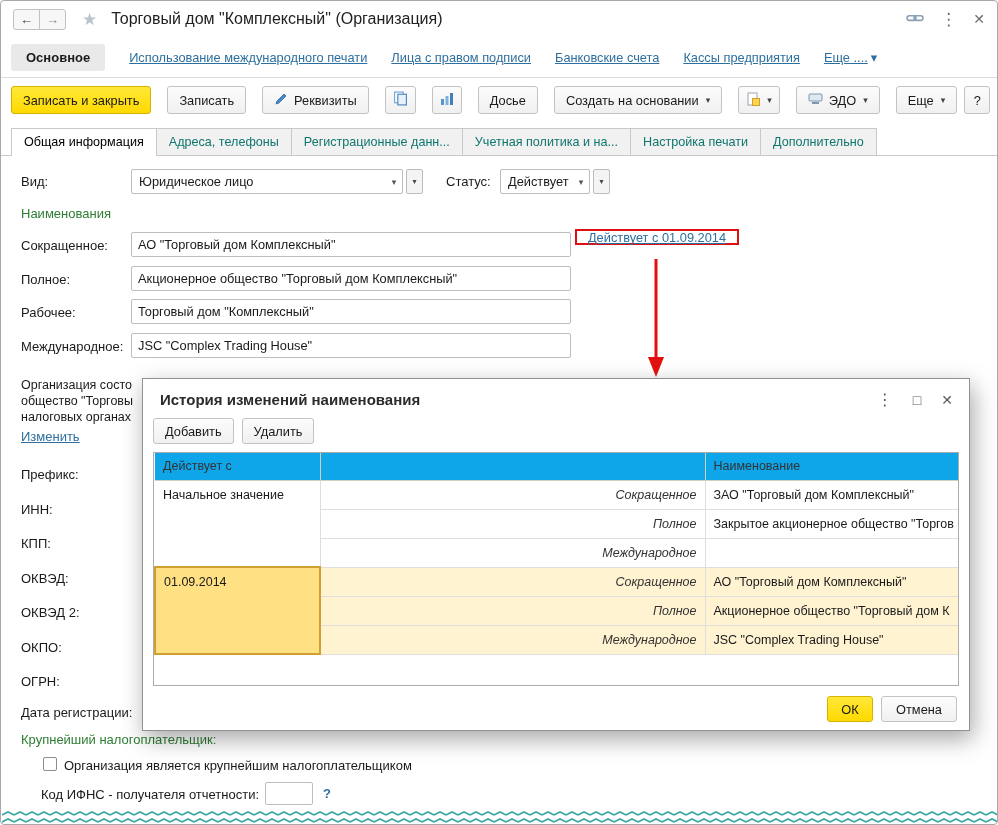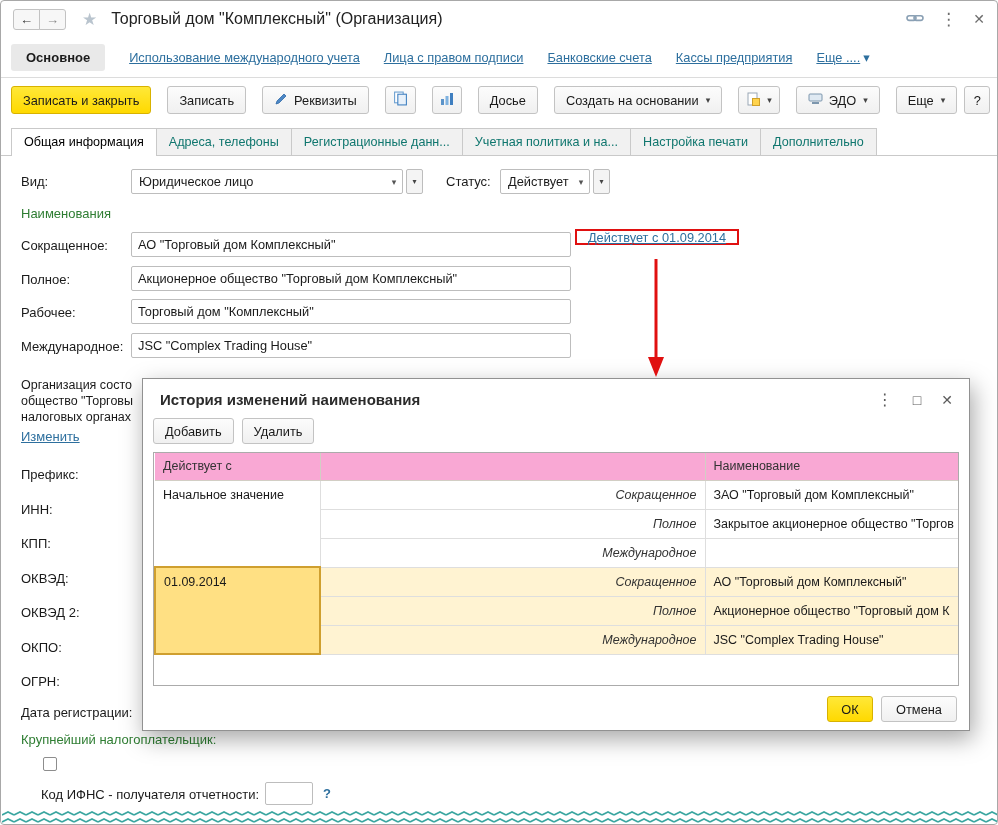--- a/index.html
+++ b/index.html
@@ -59,21 +59,21 @@
     border:1px solid #919191;box-shadow:3px 8px 22px rgba(0,0,0,.35);z-index:20;}
   .dlg-head{display:flex;align-items:center;padding:11px 16px 2px 17px;}
   .dlg-title{flex:1;font-size:15px;font-weight:bold;color:#2b2b2b;}
   .dlg-ico{color:#5b5b5b;cursor:pointer;margin-left:20px;font-size:14px;}
   .dlg-ico.dots{font-size:16px;}
   .dlg-btns{display:flex;gap:8px;padding:7px 0 8px 10px;}
   .dlg-btns .btn{height:26px;}
   .tbl-wrap{margin:0 10px;height:234px;border:1px solid #ababab;background:#fff;overflow:hidden;}
   table.htable{border-collapse:collapse;table-layout:fixed;width:100%;font-size:12.5px;}
   .htable col.c1{width:165px;} .htable col.c2{width:385px;} .htable col.c3{width:256px;}
-  .htable th{height:27px;background:#f9a8d4;border:1px solid #d2cec4;border-top:none;
+  .htable th{height:27px;background:#0ea5e9;border:1px solid #d2cec4;border-top:none;
     font-weight:normal;text-align:left;padding:0 8px;color:#333;}
   .htable th:first-child{border-left:none;} .htable th:last-child{border-right:none;}
   .htable td{height:29px;border:1px solid #dedede;padding:0 8px;white-space:nowrap;overflow:hidden;color:#1a1a1a;}
   .htable td:first-child{border-left:none;} .htable td:last-child{border-right:none;}
   .htable td.date{vertical-align:top;padding-top:7px;}
   .htable td.type{font-style:italic;text-align:right;color:#333;}
   .htable tr.hl td{background:#fff3d2;}
   .htable td.sel{background:#ffe083 !important;border:2px solid #cf9f2f;}
   .dlg-foot{position:absolute;right:12px;bottom:8px;display:flex;gap:8px;}
   .dlg-foot .btn{height:26px;}
@@ -97,21 +97,21 @@
               <rect x="8" y="4.8" width="9" height="4.6" rx="2.3"></rect>
             </g>
           </svg></span>
       <span class="dots">⋮</span>
       <span class="close">✕</span>
     </div>
   </div>
 
   <div class="navrow">
     <div class="main-section">Основное</div>
-    <a class="navlink">Использование международного учета</a>
+    <a class="navlink">Использование международного печати</a>
     <a class="navlink">Лица с правом подписи</a>
     <a class="navlink">Банковские счета</a>
     <a class="navlink">Кассы предприятия</a>
     <a class="navlink"><span>Еще ....</span><span class="arr">▾</span></a>
   </div>
 
   <div class="toolbar">
     <button class="btn yellow">Записать и закрыть</button>
     <button class="btn">Записать</button>
     <button class="btn">
@@ -211,20 +211,21 @@
   <span class="flabel" style="left:20px;top:501px">ИНН:</span>
   <span class="flabel" style="left:20px;top:535px">КПП:</span>
   <span class="flabel" style="left:20px;top:570px">ОКВЭД:</span>
   <span class="flabel" style="left:20px;top:604px">ОКВЭД 2:</span>
   <span class="flabel" style="left:20px;top:639px">ОКПО:</span>
   <span class="flabel" style="left:20px;top:673px">ОГРН:</span>
   <span class="flabel" style="left:20px;top:704px">Дата регистрации:</span>
 
   <span class="flabel green" style="left:20px;top:731px">Крупнейший налогоплательщик:</span>
   <span class="cb" style="left:42px;top:756px"></span>
+  <span class="flabel" style="left:63px;top:757px">Организация является крупнейшим налогоплательщиком</span>
 
   <span class="flabel" style="left:40px;top:786px">Код ИФНС - получателя отчетности:</span>
   <input class="finput" style="left: 264px; top: 781px; width: 48px; height: 23px;" readonly="">
   <span class="flabel link" style="left:322px;top:785px;font-weight:bold;text-decoration:none">?</span>
 
   <div class="dialog">
     <div class="dlg-head">
       <span class="dlg-title">История изменений наименования</span>
       <span class="dlg-ico dots">⋮</span>
       <span class="dlg-ico">□</span>

